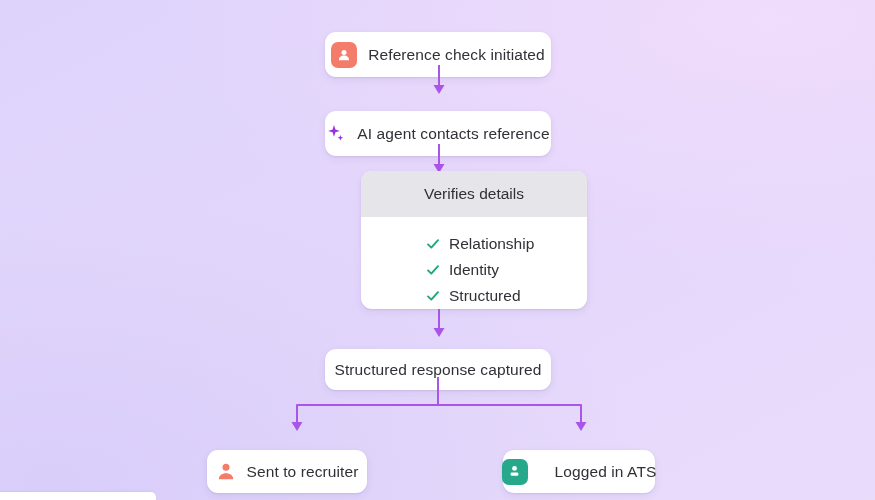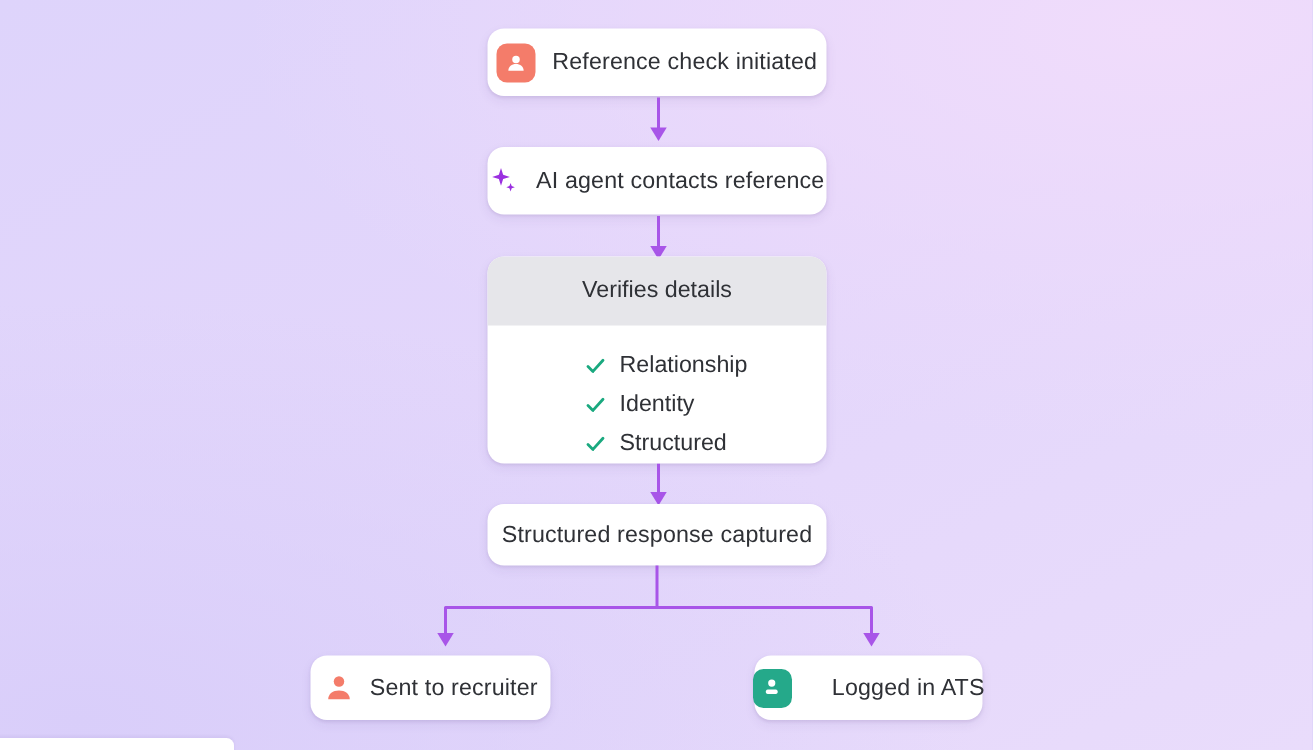--- a/index.html
+++ b/index.html
@@ -33,20 +33,21 @@
     border-radius: 11px;
     box-shadow: 0 1px 2px rgba(70,40,120,0.10),
                 0 3px 8px rgba(70,40,120,0.07);
     display: flex;
     align-items: center;
     justify-content: center;
     color: #2f3136;
     font-size: 15.5px;
     letter-spacing: 0.1px;
     white-space: nowrap;
+    margin-top: 13px;
   }
   .node .label { line-height: 1; }
 
   .node.with-icon { gap: 11px; }
 
   
   .icon-tile {
     width: 26px;
     height: 26px;
     border-radius: 7px;
@@ -69,20 +70,21 @@
 
   
   #verify-card {
     position: absolute;
     box-sizing: border-box;
     background: #ffffff;
     border-radius: 11px;
     box-shadow: 0 1px 2px rgba(70,40,120,0.10),
                 0 3px 8px rgba(70,40,120,0.07);
     overflow: hidden;
+    margin-left: 36px;
   }
   #verify-header {
     height: 46px;
     background: #e6e6ea;
     display: flex;
     align-items: center;
     justify-content: center;
     font-size: 15.5px;
     color: #2f3136;
   }

